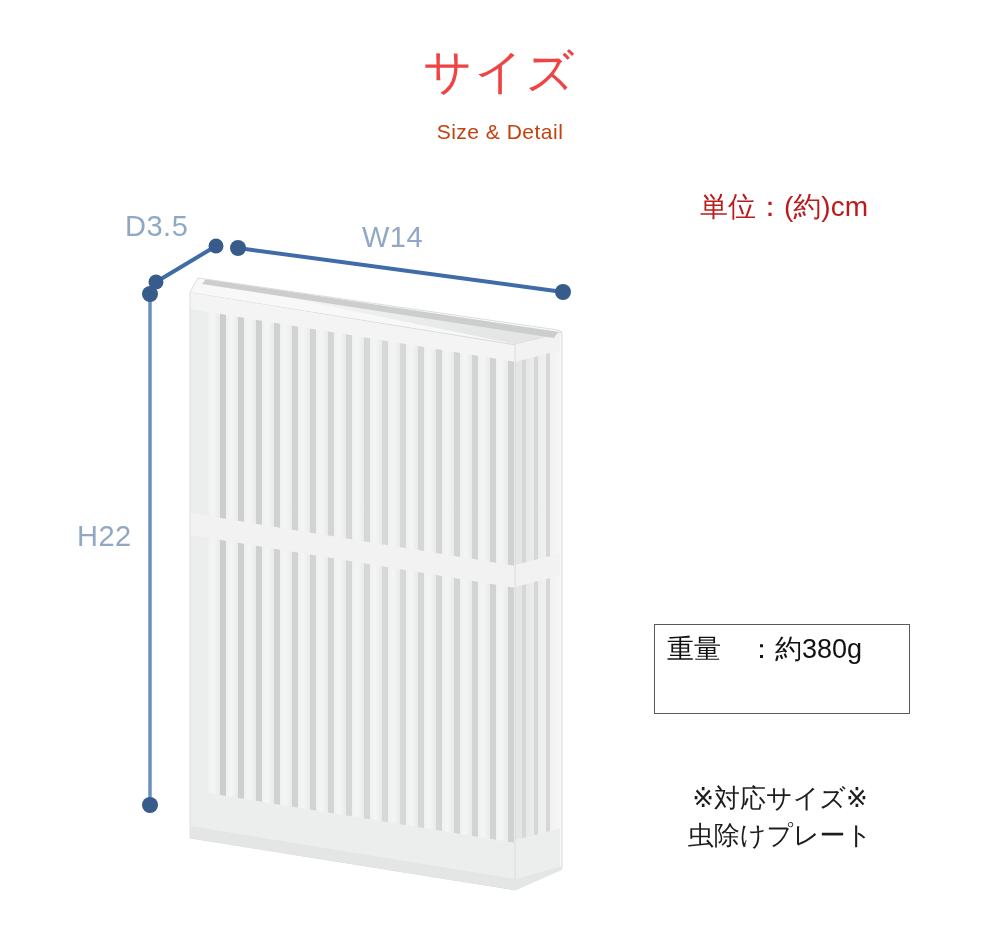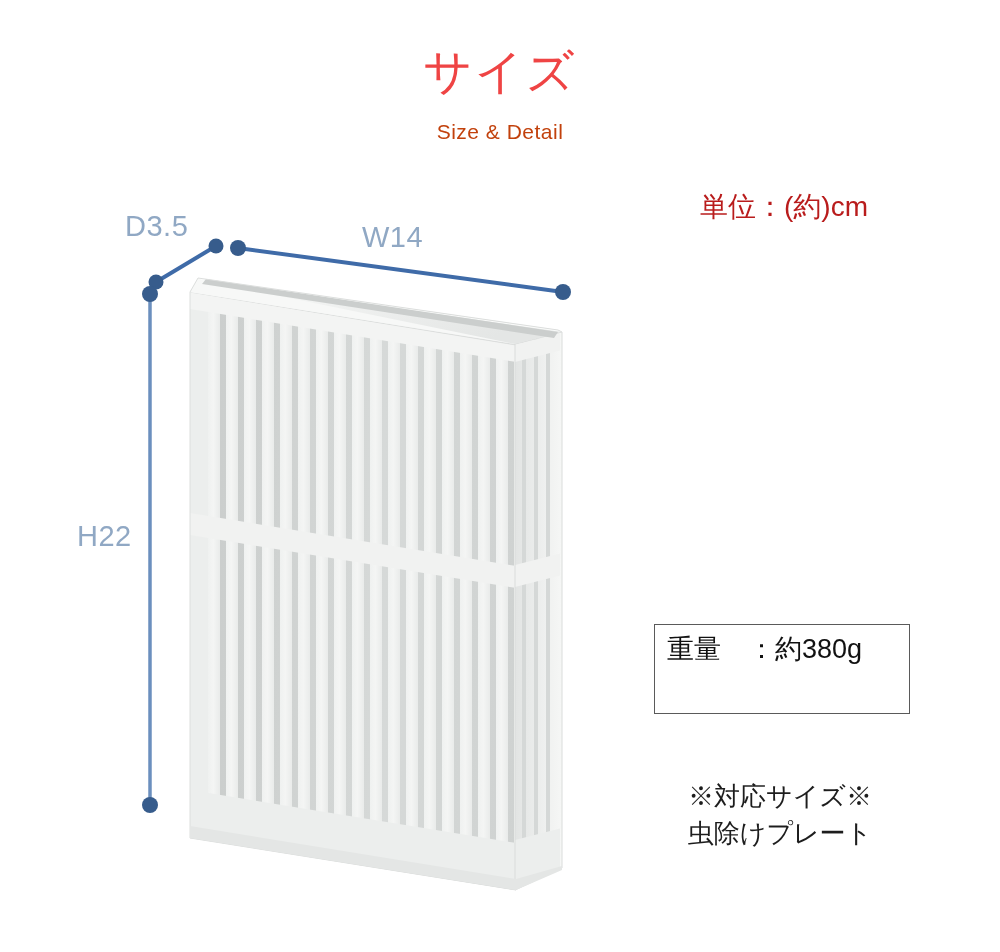--- a/index.html
+++ b/index.html
@@ -78,21 +78,20 @@
     position: absolute;
     left: 580px; top: 780px;
     width: 400px;
     text-align: center;
     color: #1d1d1d;
   }
   .compat div {
     font-size: 26px;
     line-height: 37px;
     white-space: nowrap;
-    font-family: Liberation Mono, monospace;
   }
 
   
   .dim-layer {
     position: absolute;
     left: 0; top: 0;
     width: 1000px; height: 952px;
     pointer-events: none;
   }
   .dim-label {

